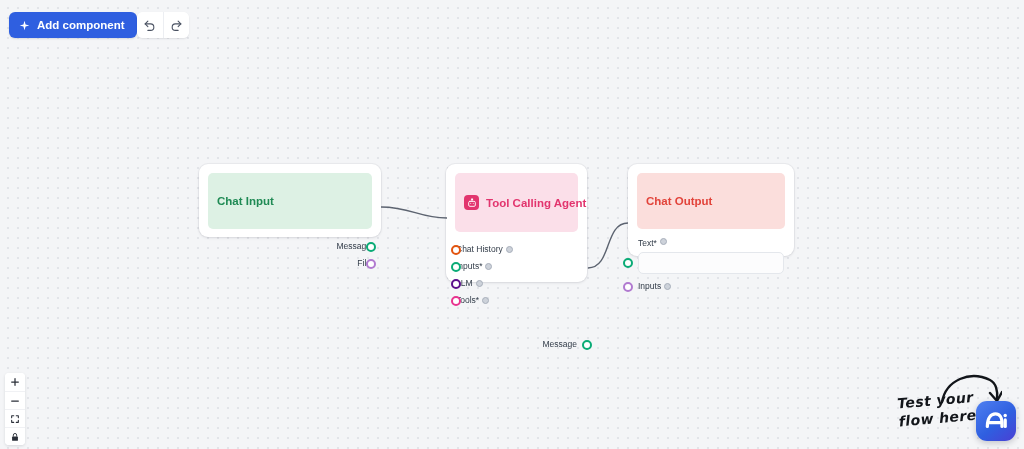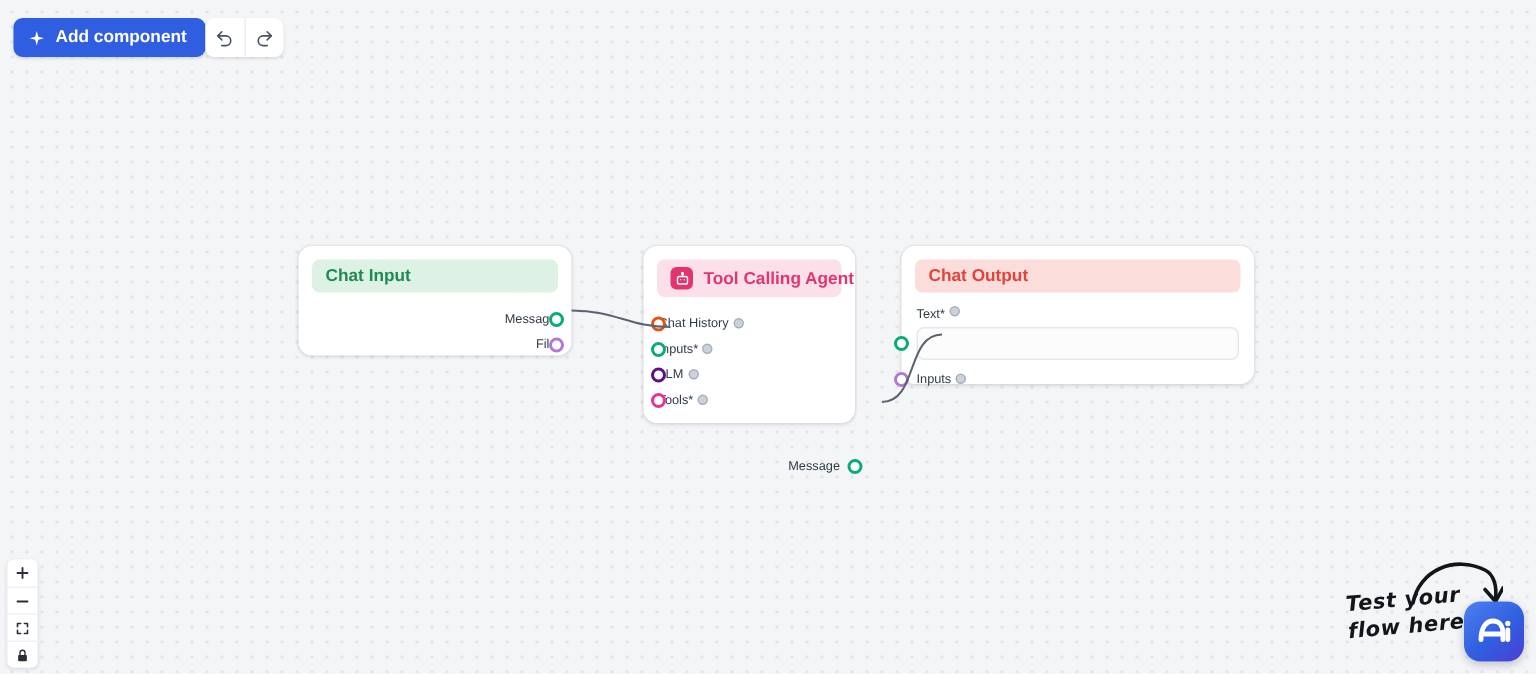--- a/index.html
+++ b/index.html
@@ -73,21 +73,21 @@
     background: #ffffff;
     border-radius: 9px;
     box-shadow: 0 1px 3px rgba(16,24,40,.10), 0 0 0 1px rgba(16,24,40,.04);
     z-index: 20;
   }
   .node-header {
     display: flex;
     align-items: center;
     gap: 7px;
     margin: 9px 9px 0 9px;
-    padding: 5px 9px;
+    padding: 22px 9px;
     border-radius: 5px;
     font-size: 11.5px;
     font-weight: bold;
     white-space: nowrap;
   }
   .hdr-green  { background: #ddf1e4; color: #1f8a54; }
   .hdr-pink   { background: #fbdfe9; color: #e2356e; }
   .hdr-red    { background: #fbdedc; color: #e2433a; }
 
   .node-icon {
@@ -281,21 +281,21 @@
         <span class="port-label">Message</span>
         <span class="port right p-green"></span>
       </div>
       <div class="port-row out">
         <span class="port-label">File</span>
         <span class="port right p-purple"></span>
       </div>
     </div>
   </div>
 
-  <div class="node" id="node-tool-calling-agent" style="left:429px; top:164px; width:141px; height:118px;">
+  <div class="node" id="node-tool-calling-agent" style="left:446px; top:164px; width:141px; height:118px;">
     <div class="node-header hdr-pink">
       <span class="node-icon">
         <svg width="10" height="10" viewBox="0 0 24 24" fill="none" stroke="#ffffff" stroke-width="2.2" stroke-linecap="round" stroke-linejoin="round">
           <rect x="4" y="8" width="16" height="12" rx="3"></rect>
           <path d="M12 8 V4"></path>
             <circle cx="12" cy="3" r="1.4" fill="#ffffff"></circle>
           <path d="M9 13 h.01"></path>
             <path d="M15 13 h.01"></path>
         </svg>
       </span>
@@ -324,21 +324,21 @@
         <span class="info-dot"></span>
       </div>
 
       <div class="port-row out" style="position:absolute; right:10px; bottom:-44px; width:auto;">
         <span class="port-label">Message</span>
         <span class="port right p-green" style="right:-15px;"></span>
       </div>
     </div>
   </div>
 
-  <div class="node" id="node-chat-output" style="left:601px; top:164px; width:235px; height:92px;">
+  <div class="node" id="node-chat-output" style="left:628px; top:164px; width:166px; height:92px;">
     <div class="node-header hdr-red">
       <span>Chat Output</span>
     </div>
 
     <div class="node-body" style="padding:9px 10px 0 10px;">
       <div class="field-label">
         <span>Text*</span>
         <span class="info-dot"></span>
       </div>
       <div style="position:relative;">

